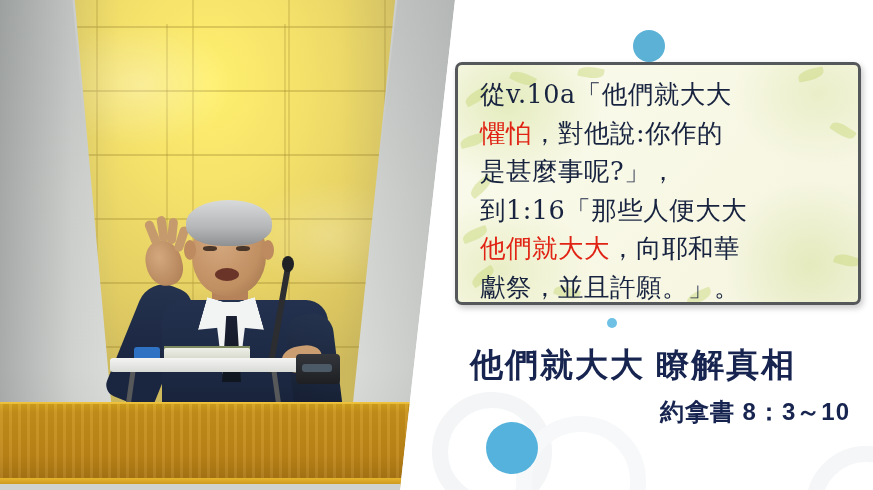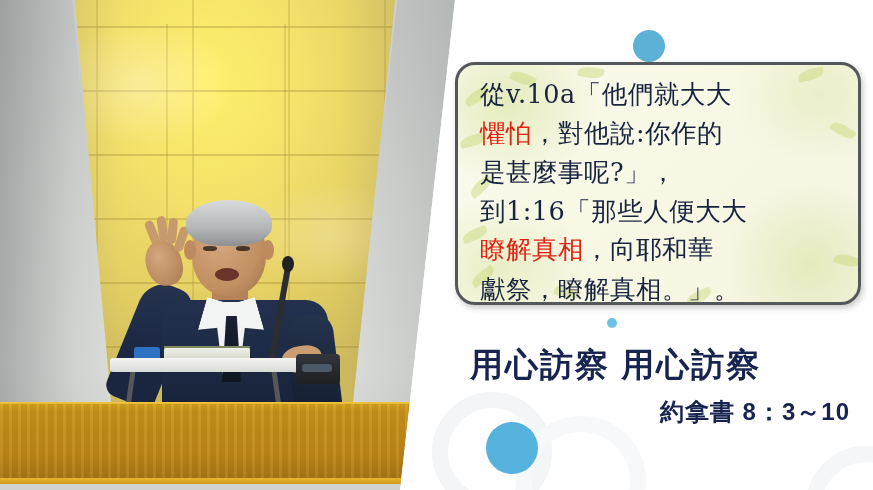--- a/index.html
+++ b/index.html
@@ -224,21 +224,21 @@
   .dot-top   { left:633px; top:30px;  width:32px; height:32px; background:#5cb2d6;}
   .dot-mid   { left:607px; top:318px; width:10px; height:10px; background:#6ec1e4;}
   .dot-bottom{ left:486px; top:422px; width:52px; height:52px; background:#55b2dd;}
 
   
   #verse-card{
     position:absolute;
     left:455px; top:62px;
     width:406px; height:243px;
     border:3px solid #55585a;
-    border-radius:20px;
+    border-radius:7px;
     background:
       radial-gradient(ellipse 140px 120px at 12% 16%, rgba(196,214,120,.40), rgba(255,255,255,0) 70%),
       radial-gradient(ellipse 120px 120px at 88% 84%, rgba(196,214,120,.34), rgba(255,255,255,0) 70%),
       radial-gradient(ellipse 130px 100px at 10% 86%, rgba(205,219,135,.34), rgba(255,255,255,0) 72%),
       radial-gradient(ellipse 120px 100px at 90% 12%, rgba(205,219,135,.30), rgba(255,255,255,0) 72%),
       linear-gradient(135deg,#fbfbef 0%, #f8f8e6 45%, #f4f4df 100%);
     box-shadow:2px 3px 6px rgba(0,0,0,.22);
     overflow:hidden;
   }
   
@@ -249,21 +249,21 @@
   }
   #verse-text{
     position:absolute; left:22px; top:10px; right:14px;
     font-family:"DejaVu Serif","Liberation Serif",serif;
     font-size:25.5px;
     line-height:38.5px;
     color:#17233f;
     letter-spacing:.5px;
     white-space:pre-wrap;
   }
-  #verse-text .hl{ color:#e02314;font-family:Liberation Serif, serif; }
+  #verse-text .hl{ color:#e02314; }
 
   
   #headline{
     position:absolute; left:470px; top:343px; width:366px;
     font-size:33px; font-weight:bold; letter-spacing:2px;
     color:#16244f;
     white-space:pre;
   }
   #reference{
     position:absolute; left:470px; top:396px; width:380px;
@@ -360,21 +360,21 @@
       <div class="leaf" style="left:340px;top:4px;   transform:rotate(-12deg);"></div>
       <div class="leaf" style="left:372px;top:60px;  transform:rotate(34deg);"></div>
       <div class="leaf" style="left:376px;top:190px; transform:rotate(16deg);"></div>
       <div class="leaf" style="left:96px; top:222px; transform:rotate(18deg);"></div>
       <div class="leaf" style="left:228px;top:226px; transform:rotate(-22deg);"></div>
 
       <div id="verse-text"><span>從v.10a「他們就大大
 </span><span class="hl">懼怕</span><span>，對他說:你作的
 是甚麼事呢?」，
 到1:16「那些人便大大
-</span><span class="hl">瞭解真相</span><span>，向耶和華
-獻祭，瞭解真相。」。</span></div>
+</span><span class="hl">他們就大大</span><span>，向耶和華
+獻祭，並且許願。」。</span></div>
     </div>
 
-    <div id="headline">用心訪察 用心訪察</div>
+    <div id="headline">他們就大大 瞭解真相</div>
     <div id="reference">約拿書 8：3～10</div>
 
   </div>
 </div>
 
 </body></html>

